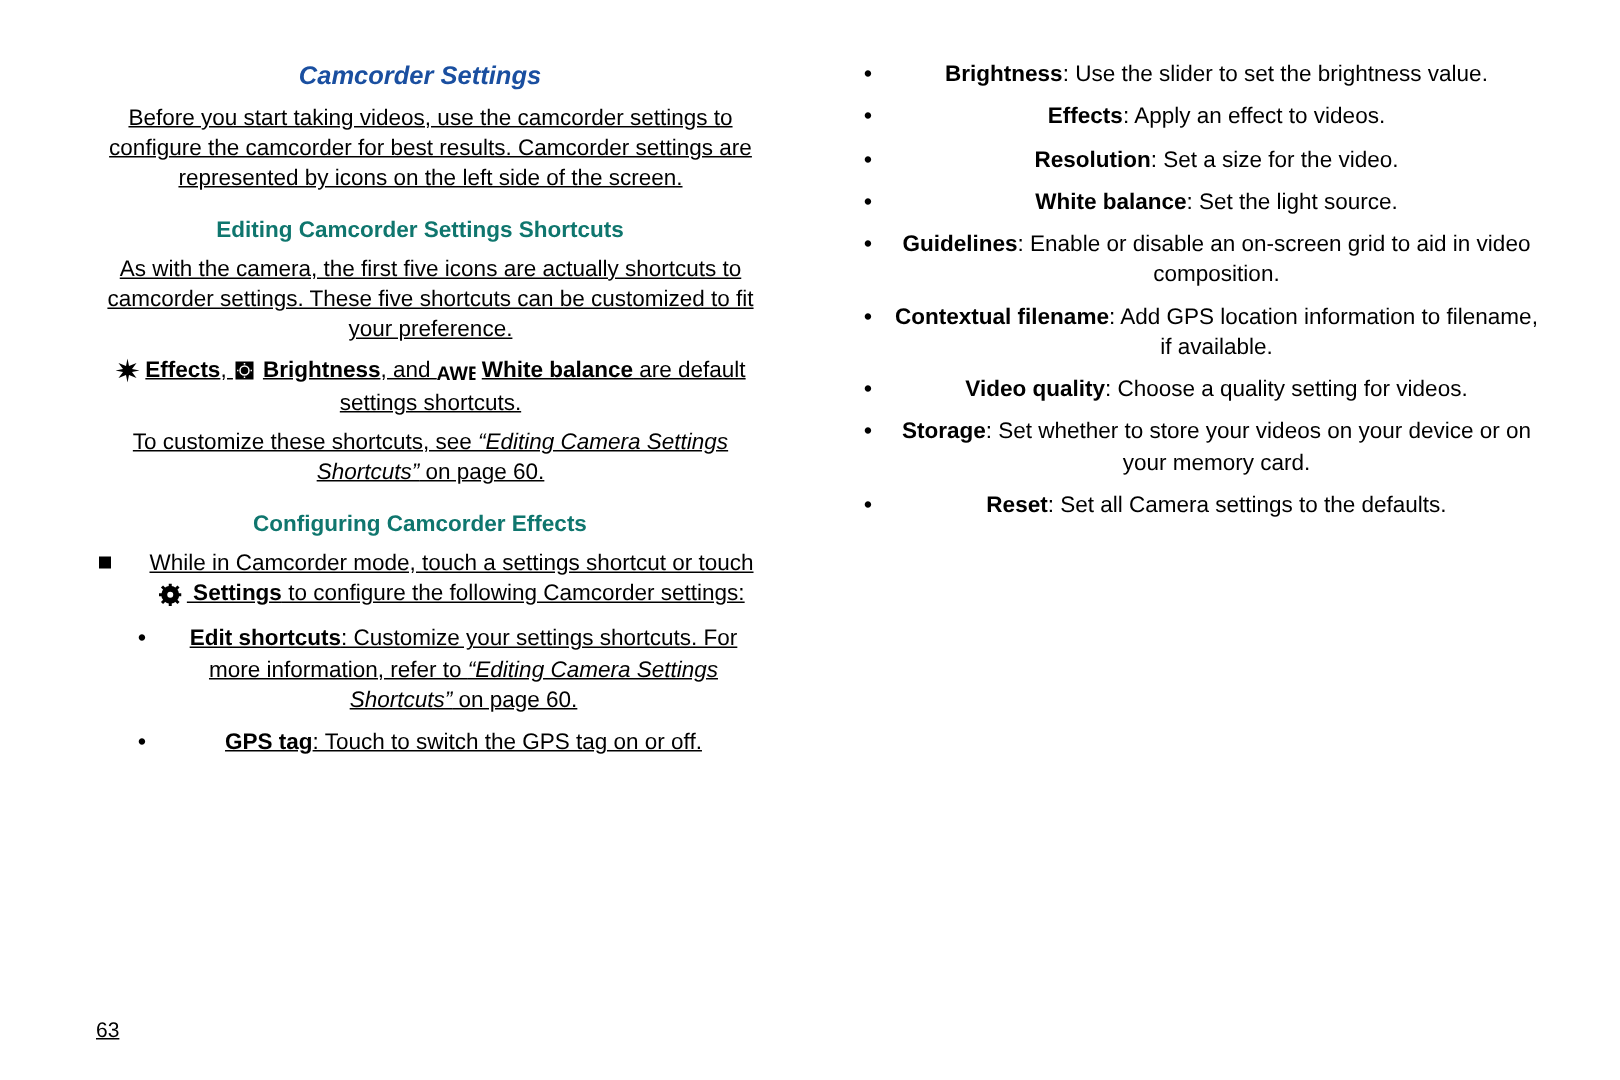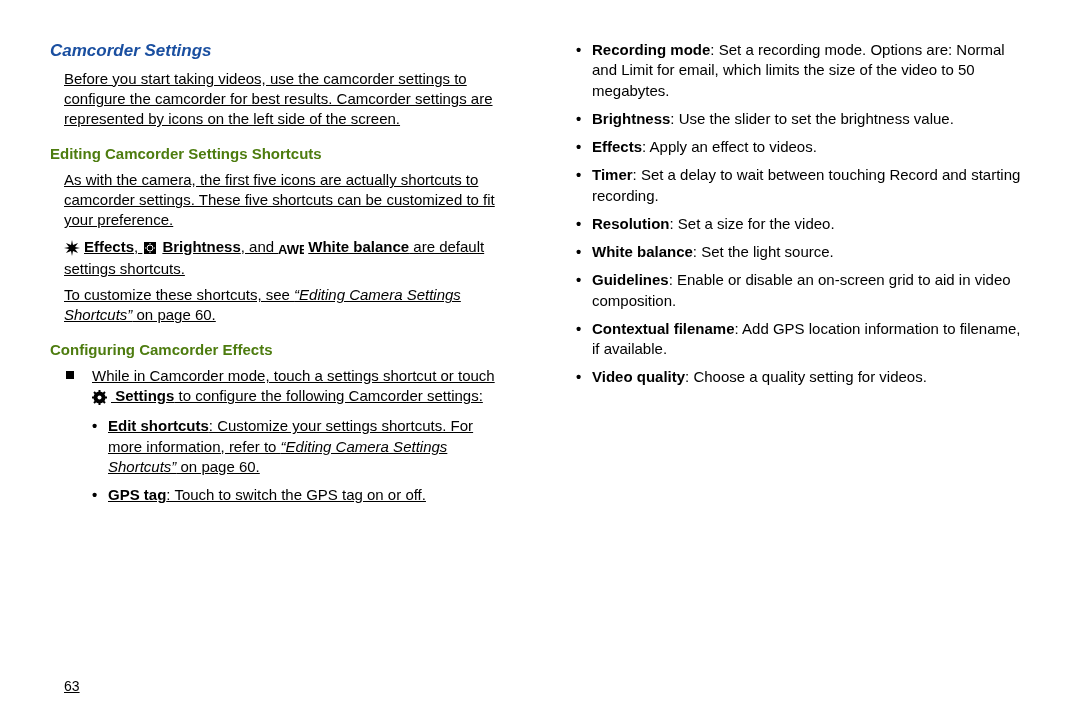--- a/index.html
+++ b/index.html
@@ -10,34 +10,35 @@
     color: #000;
     background: #fff;
     width: 1080px;
     height: 720px;
     overflow: hidden;
   }
   .page {
     display: flex;
     padding: 40px 50px 20px 50px;
     gap: 60px;
+    text-align: center;
   }
   .col {
     flex: 1;
     line-height: 1.35;
   }
   h2.section {
     color: #1a4fa0;
     font-style: italic;
     font-weight: bold;
     font-size: 17px;
     margin: 0 0 6px 0;
   }
   h3.sub {
-    color: #4d7c0f;
+    color: #0f766e;
     font-weight: bold;
     font-size: 15px;
     margin: 14px 0 6px 0;
   }
   p {
     margin: 0 0 6px 0;
   }
   .indent1 { margin-left: 14px; text-decoration: underline; }
   .bold { font-weight: bold; }
   .ital { font-style: italic; }
@@ -166,27 +167,27 @@
           <li>
             <span class="bold">GPS tag</span><span>: Touch to switch the GPS tag on or off.</span>
           </li>
         </ul>
       </li>
     </ul>
   </div>
 
   <div class="col">
     <ul class="bul" style="margin-left:6px">
-      <li><span class="bold">Recording mode</span><span>: Set a recording mode. Options are: Normal and Limit for email, which limits the size of the video to 50 megabytes.</span></li>
       <li><span class="bold">Brightness</span><span>: Use the slider to set the brightness value.</span></li>
       <li><span class="bold">Effects</span><span>: Apply an effect to videos.</span></li>
-      <li><span class="bold">Timer</span><span>: Set a delay to wait between touching Record and starting recording.</span></li>
       <li><span class="bold">Resolution</span><span>: Set a size for the video.</span></li>
       <li><span class="bold">White balance</span><span>: Set the light source.</span></li>
       <li><span class="bold">Guidelines</span><span>: Enable or disable an on-screen grid to aid in video composition.</span></li>
       <li><span class="bold">Contextual filename</span><span>: Add GPS location information to filename, if available.</span></li>
       <li><span class="bold">Video quality</span><span>: Choose a quality setting for videos.</span></li>
+      <li><span class="bold">Storage</span><span>: Set whether to store your videos on your device or on your memory card.</span></li>
+      <li><span class="bold">Reset</span><span>: Set all Camera settings to the defaults.</span></li>
     </ul>
   </div>
 
 </div>
 
 <div class="pagenum">63</div>
 
 </body></html>

